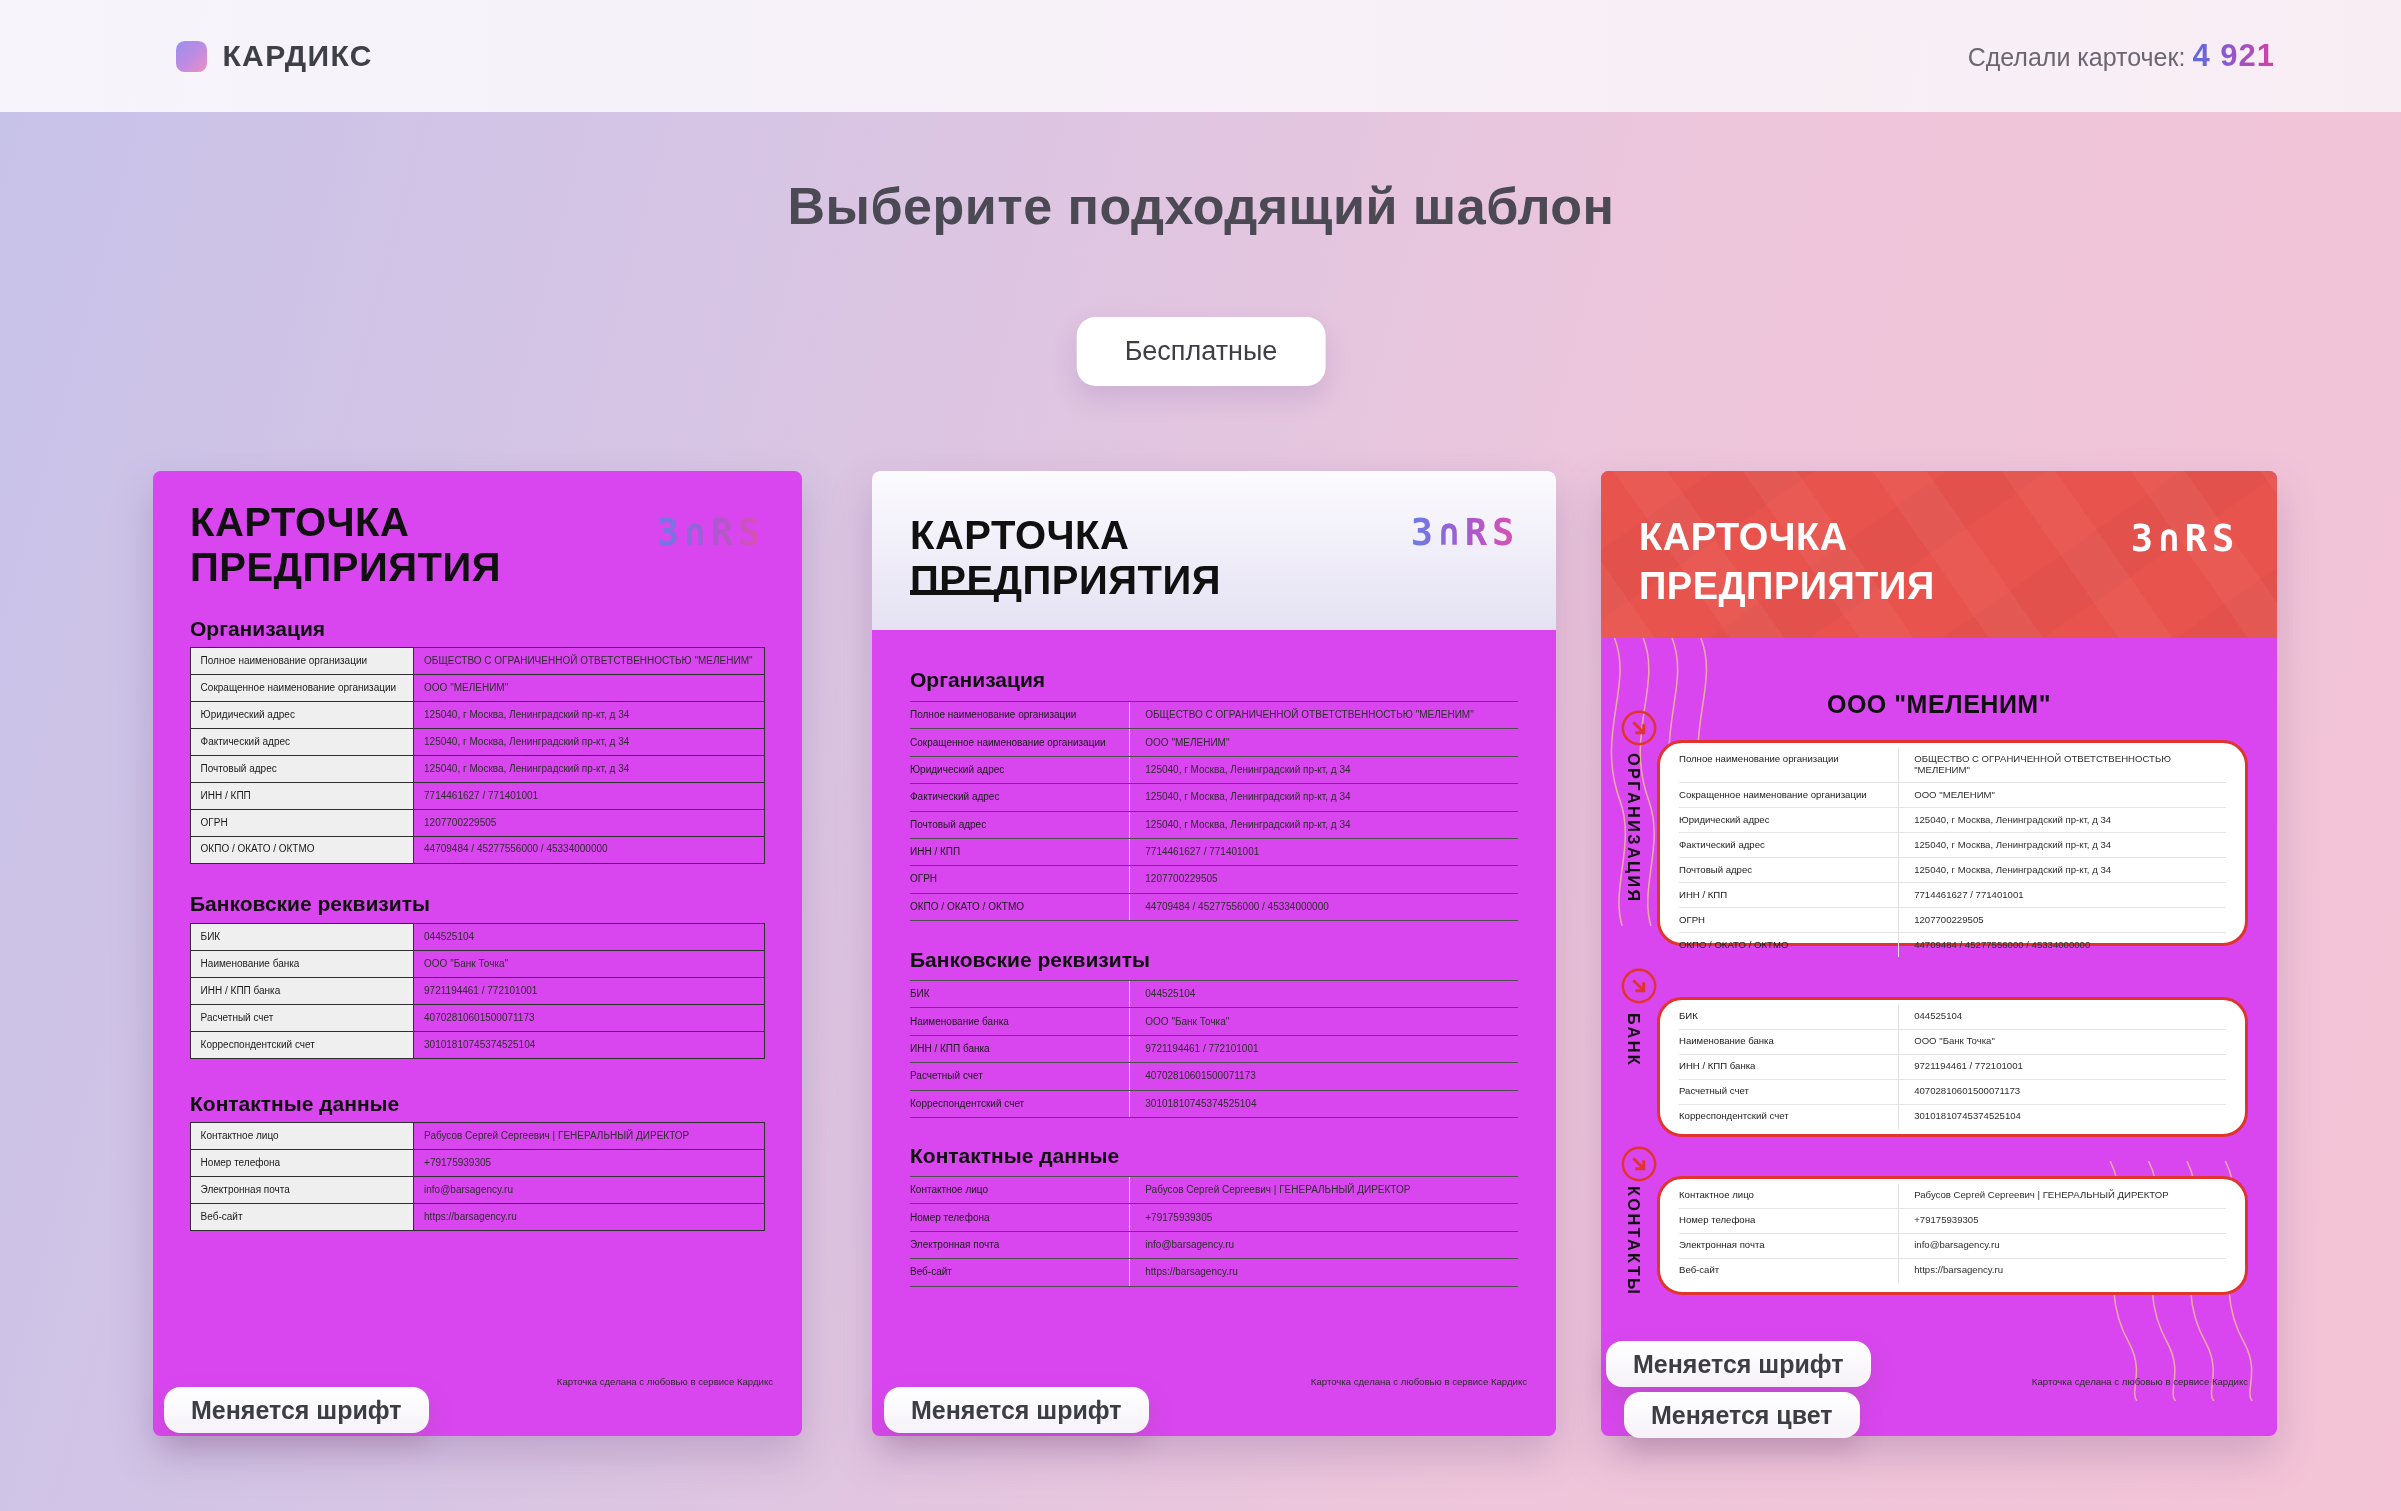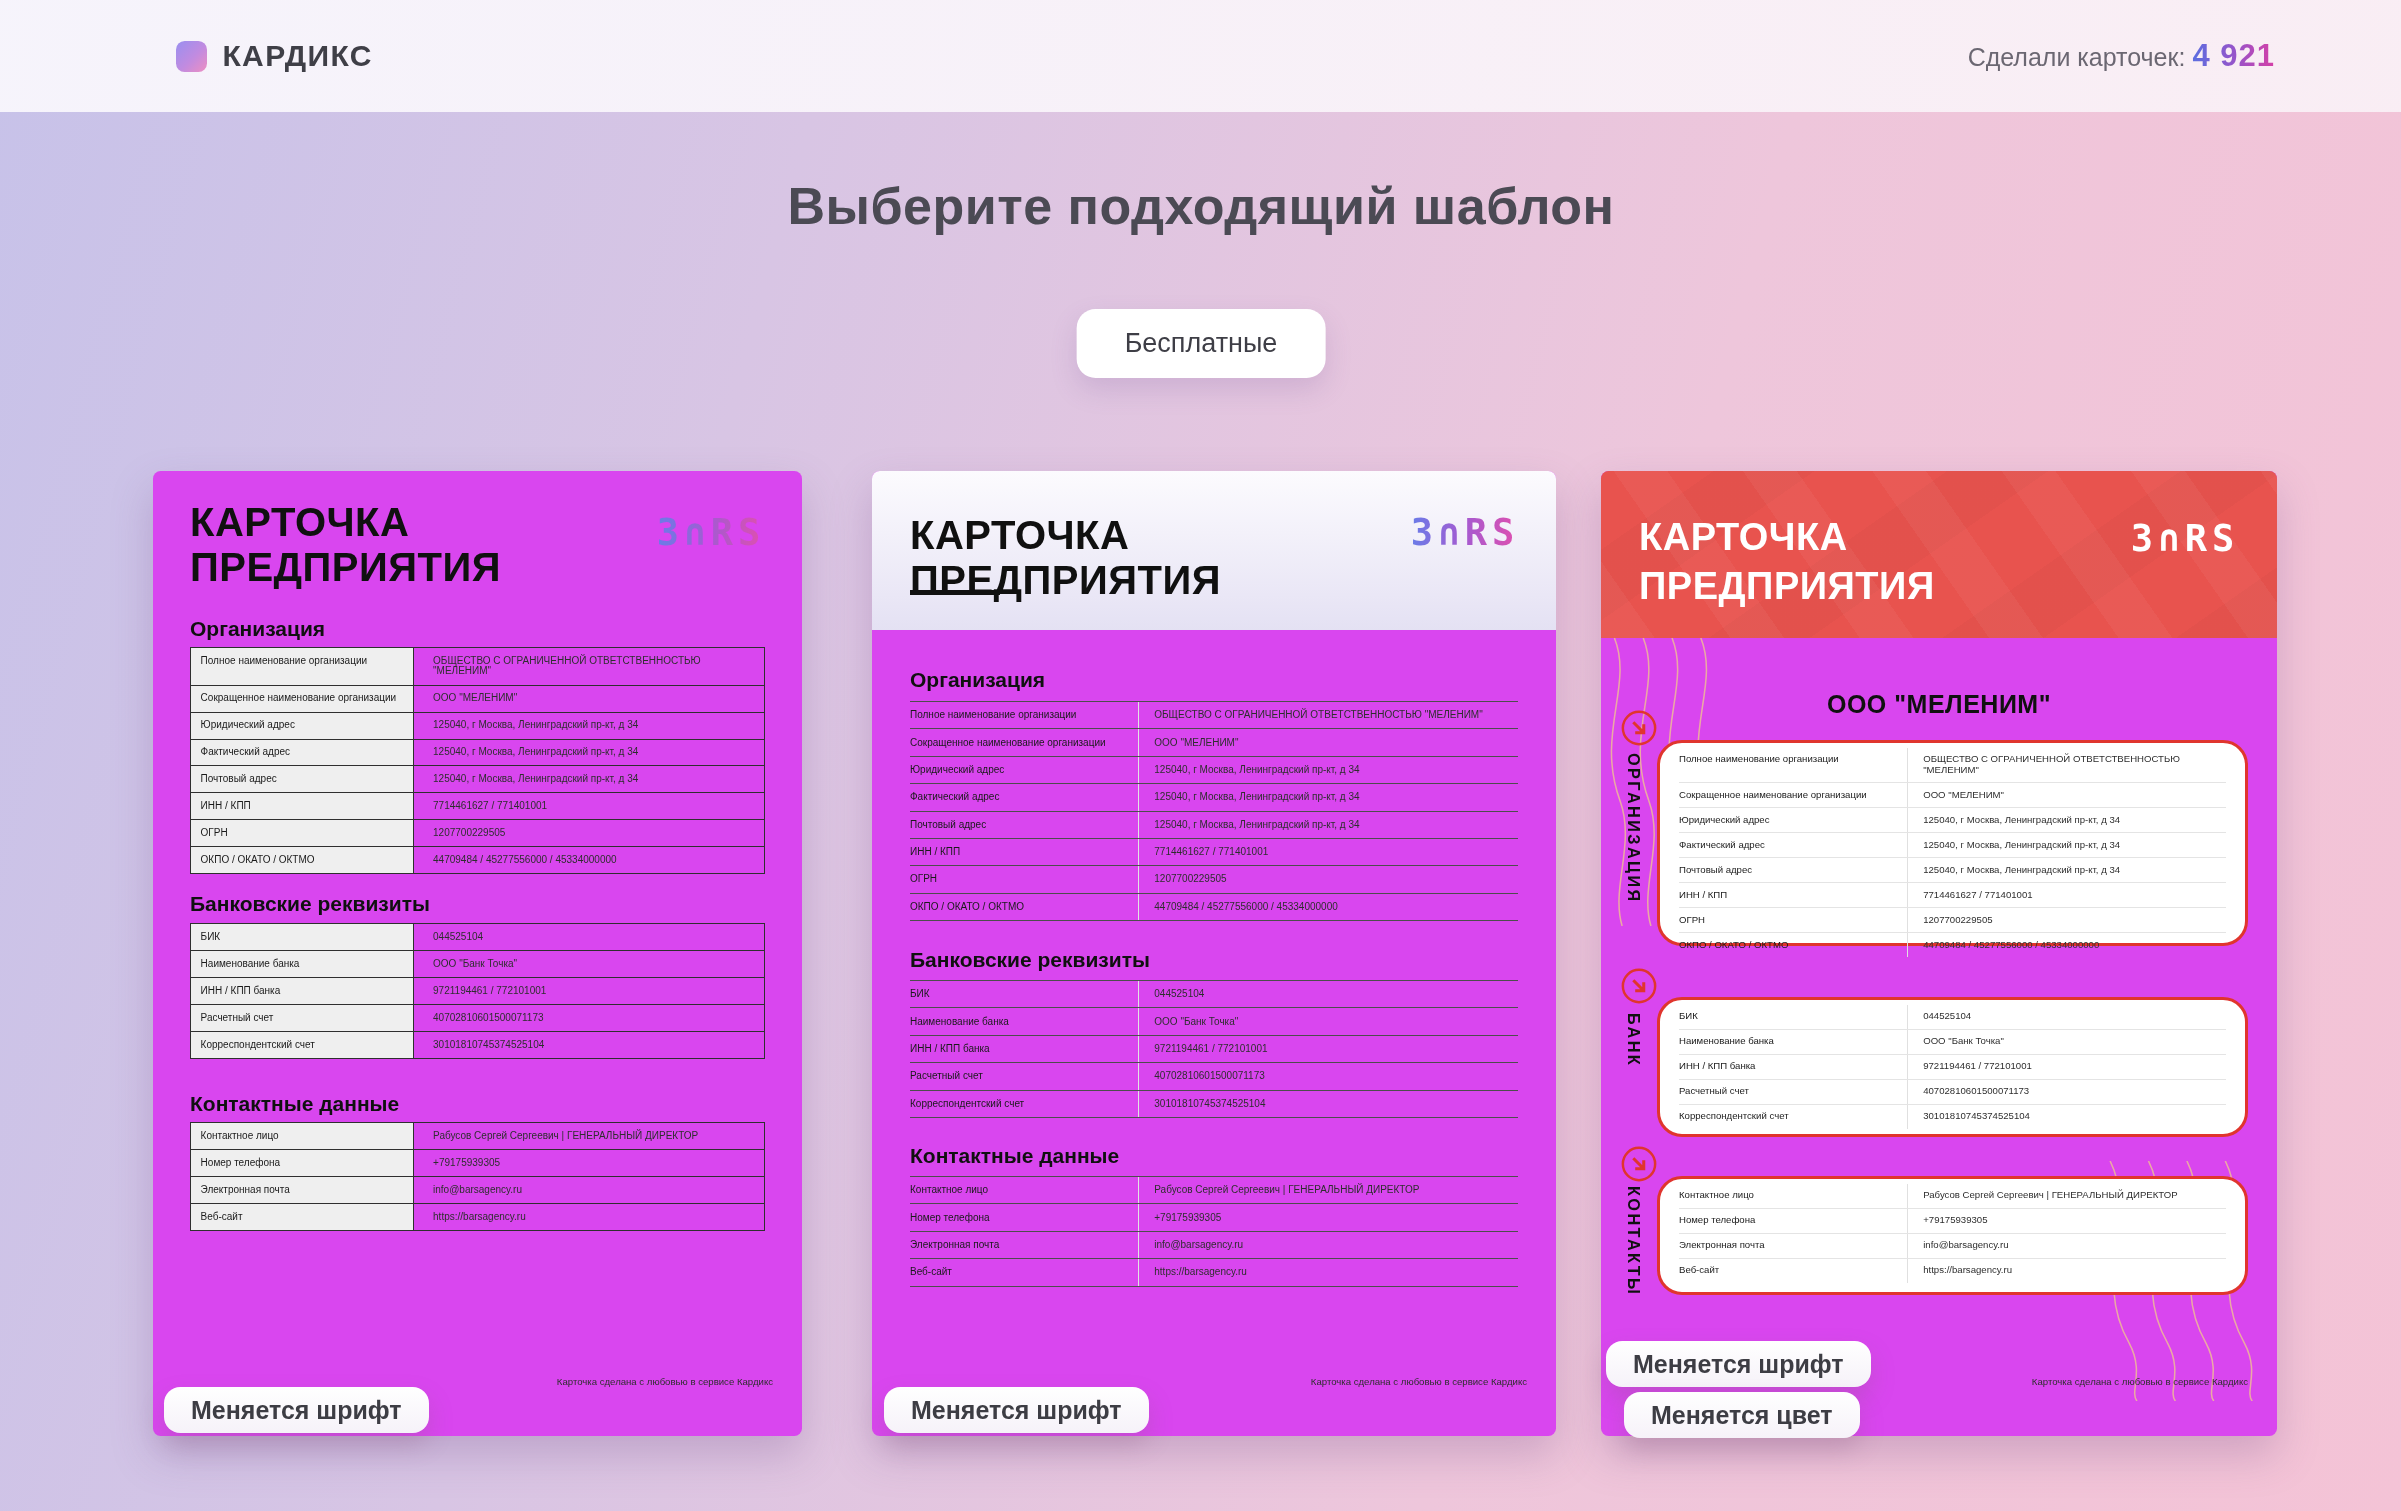--- a/index.html
+++ b/index.html
@@ -28,21 +28,21 @@
     font-size:31px; font-weight:800; letter-spacing:1px;
     background:linear-gradient(90deg,#5b6ee0 0%,#9a53c8 55%,#d63fa6 100%);
     -webkit-background-clip:text; background-clip:text; color:transparent;
   }
 
   
   .page-title{
     position:absolute; top:176px; left:0; width:100%; text-align:center;
     font-size:52px; font-weight:800; color:#4b4a54; letter-spacing:0.5px;
   }
-  .tabs{ position:absolute; top:309px; left:50%; transform:translateX(-50%); display:flex; gap:23px; z-index:4; }
+  .tabs{ position:absolute; top:317px; left:50%; transform:translateX(-50%); display:flex; gap:23px; z-index:4; }
   .tab{
     height:69px; padding:0 48px; border:none; border-radius:19px;
     font-family:inherit; font-size:27px; color:#3e3e46; cursor:pointer;
   }
   .tab.active{ background:#ffffff; box-shadow:0 11.5px 27px rgba(110,80,150,.18); }
   .tab.inactive{ background:rgba(255,255,255,.40); color:#4a4a52; }
 
   
   .card{
     position:absolute; top:471px; height:965px; background:#d946ef;
@@ -68,21 +68,21 @@
   }
   .card3 .bars-logo{ top:46px; right:38px; color:#ffffff; }
 
   .sec-h{ position:absolute; left:37px; font-size:21px; font-weight:800; color:#101010; }
   .card2 .sec-h{ left:38px; }
 
   
   .tbl{ position:absolute; left:37px; right:37px; }
   .row{ display:grid; }
   .lbl{ font-weight:400; color:#1a1a1a; }
-  .val{ color:#2e2e2e;margin-left:9px; }
+  .val{ color:#2e2e2e; }
 
   
   .t1{ border:1.9px solid #2f2f2f; }
   .t1 .row{ grid-template-columns:39% 61%; }
   .t1 .row + .row{ border-top:1.4px solid #2f2f2f; }
   .t1 .lbl{ background:#efefef; border-right:1.4px solid #2f2f2f; }
   .t1 .lbl,.t1 .val{ padding:7.7px 9.6px; font-size:10px; line-height:10.6px; }
 
   
   .t2{ left:38px; right:38px; }

